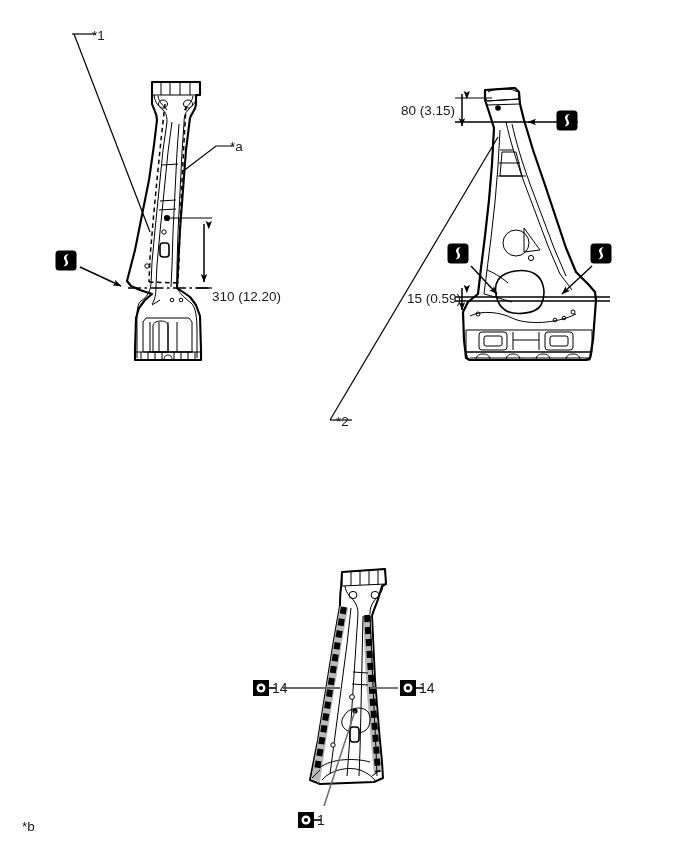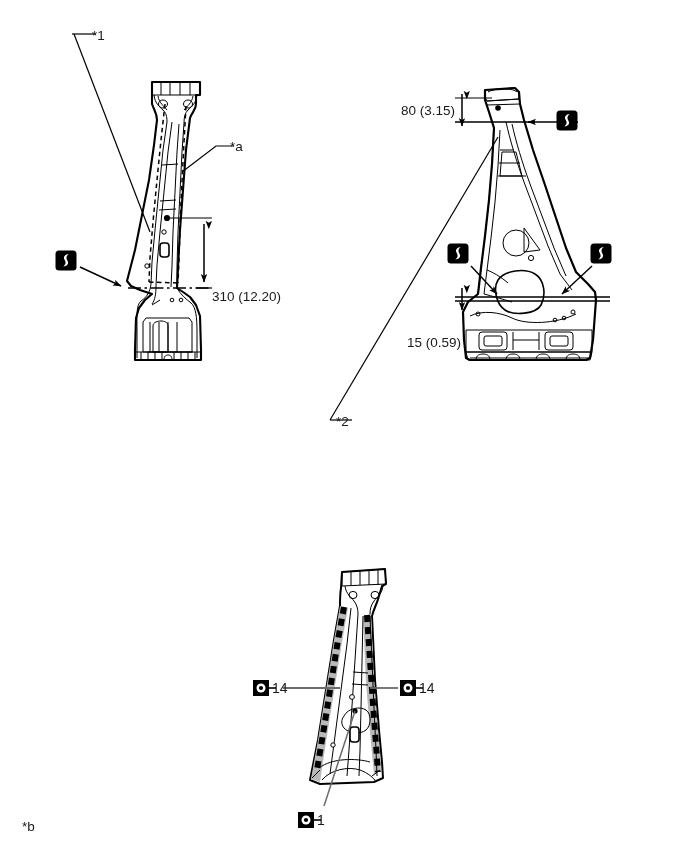--- a/index.html
+++ b/index.html
@@ -294,13 +294,13 @@
   <line x1="0" y1="8" x2="8" y2="8" stroke="#000" stroke-width="1.6"></line>
   </svg>
 
 <span class="ref" style="left:92px;top:29px;">*1</span>
 <span class="ref" style="left:230px;top:140px;">*a</span>
 <span class="ref" style="left:336px;top:415px;">*2</span>
 <span class="ref" style="left:22px;top:820px;">*b</span>
 
 <span class="dim" style="left:212px;top:246px;margin-top:44px;">310 (12.20)</span>
 <span class="dim" style="left:401px;top:104px;text-align:right;">80 (3.15)</span>
-<span class="dim" style="left:407px;top:292px;margin-top:44px;">15 (0.59)</span>
+<span class="dim" style="left:407px;top:292px;">15 (0.59)</span>
 
 </body></html>

